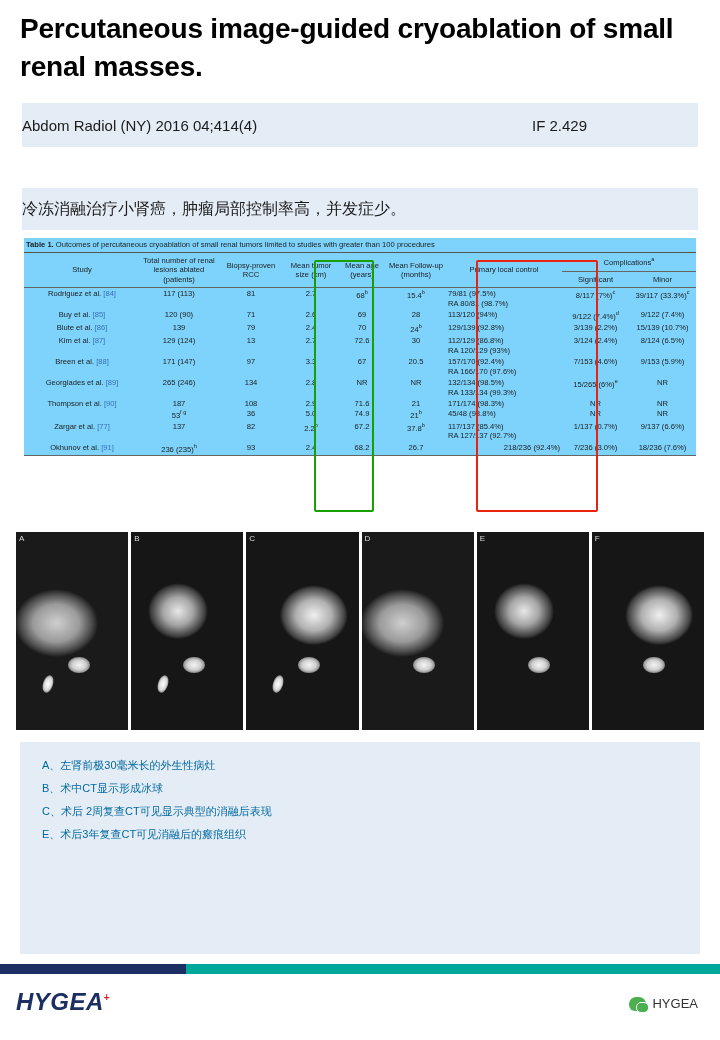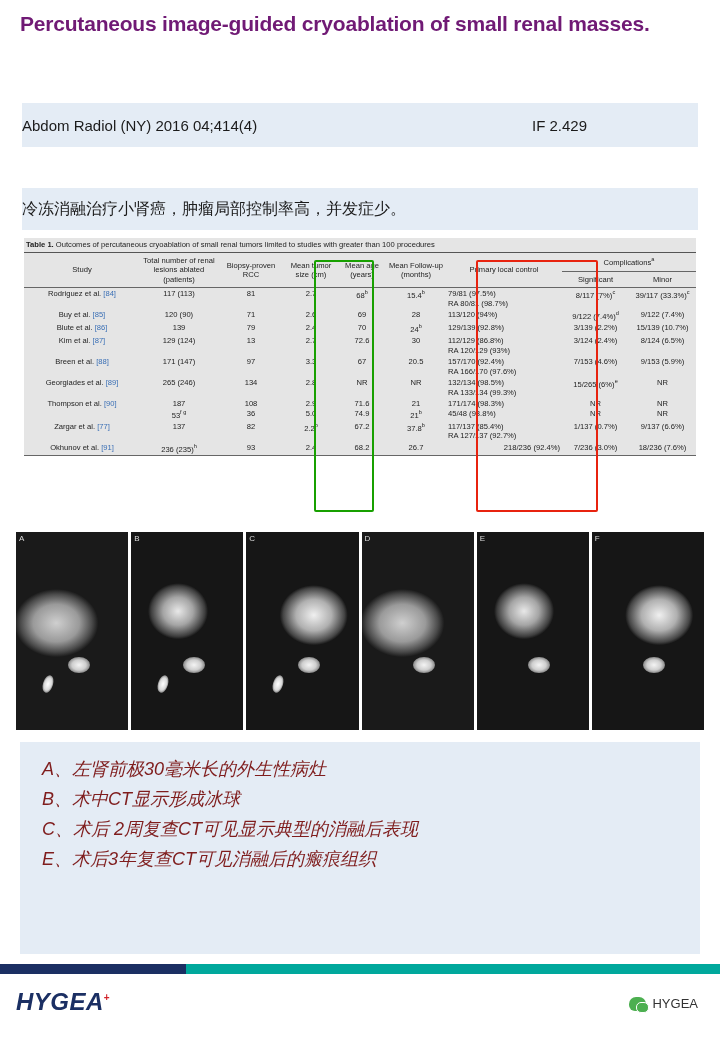--- a/index.html
+++ b/index.html
@@ -19,24 +19,24 @@
     position: relative;
     width: 720px;
     height: 1040px;
   }
   
   .title {
     position: absolute;
     left: 20px;
     top: 10px;
     width: 680px;
-    font-size: 21px;
+    font-size: 28px;
     font-weight: bold;
     line-height: 1.35;
-    color: #701a75;
+    color: #000000;
     letter-spacing: -0.2px;
   }
   
   .journal-bar {
     position: absolute;
     left: 22px;
     top: 103px;
     width: 676px;
     height: 44px;
     background: #e4ecf5;
@@ -69,21 +69,21 @@
   .summary-text {
     font-size: 16px;
     color: #1b1b1b;
   }
   
   .table-wrap {
     position: absolute;
     left: 24px;
     top: 238px;
     width: 672px;
-    background: #e5e5e5;
+    background: #7dd3fc;
     font-size: 7.6px;
     color: #1d1d1d;
   }
   .table-caption {
     font-size: 7.6px;
     padding: 2px 0 3px 2px;
     border-bottom: 1px solid #555;
     color: #1d1d1d;
   }
   .table-caption b {
@@ -209,25 +209,24 @@
   .legend {
     position: absolute;
     left: 20px;
     top: 742px;
     width: 680px;
     height: 200px;
     background: #e4ecf5;
     padding: 12px 0 0 0;
   }
   .legend-line {
-    font-size: 18px;
-    color: #7f1d1d;
+    font-size: 11px;
+    color: #0369a1;
     line-height: 1.0;
     padding: 6px 0 6px 22px;
-    font-style: italic;
   }
   
   .footer-rule {
     position: absolute;
     left: 0;
     top: 964px;
     width: 720px;
     height: 10px;
     display: flex;
   }

